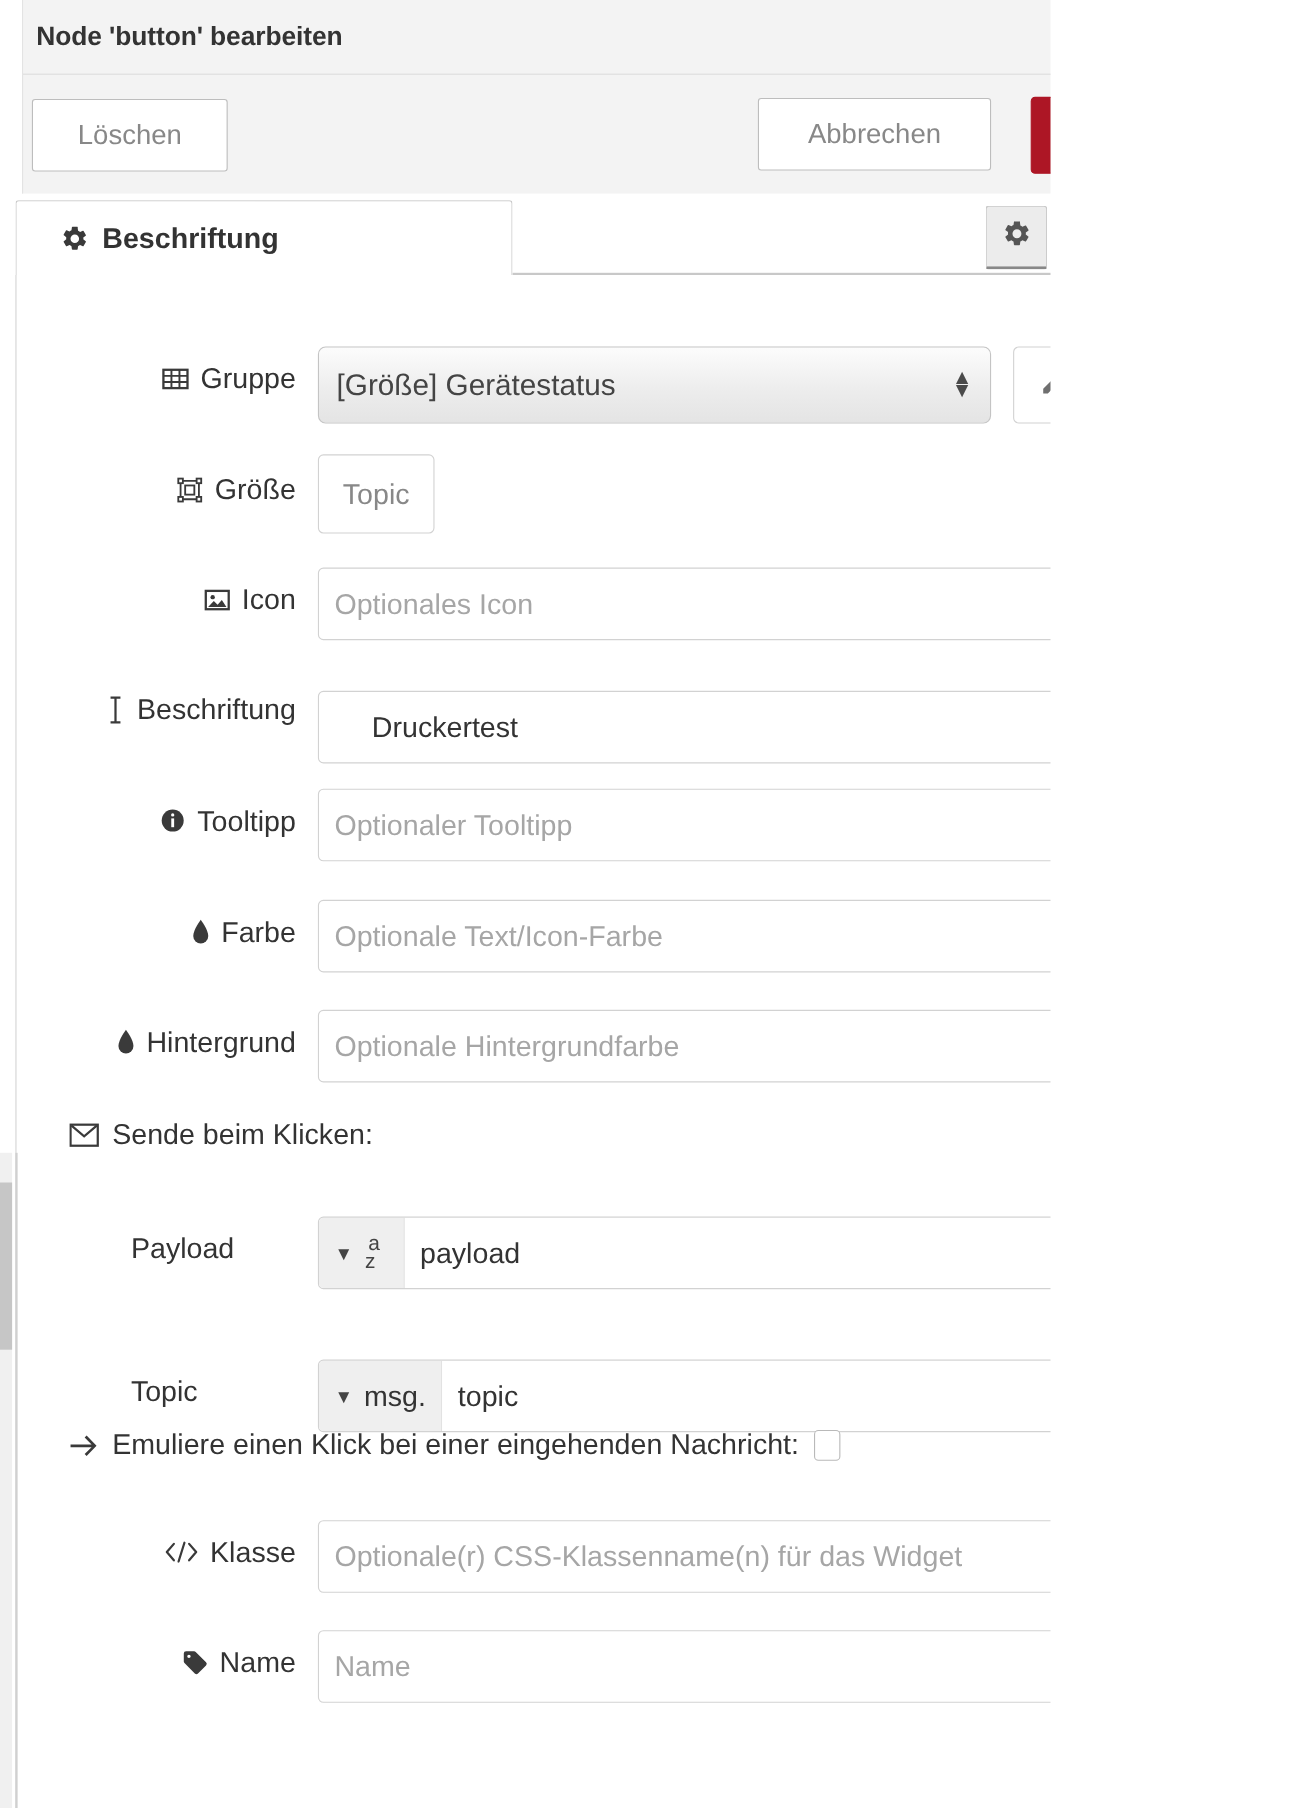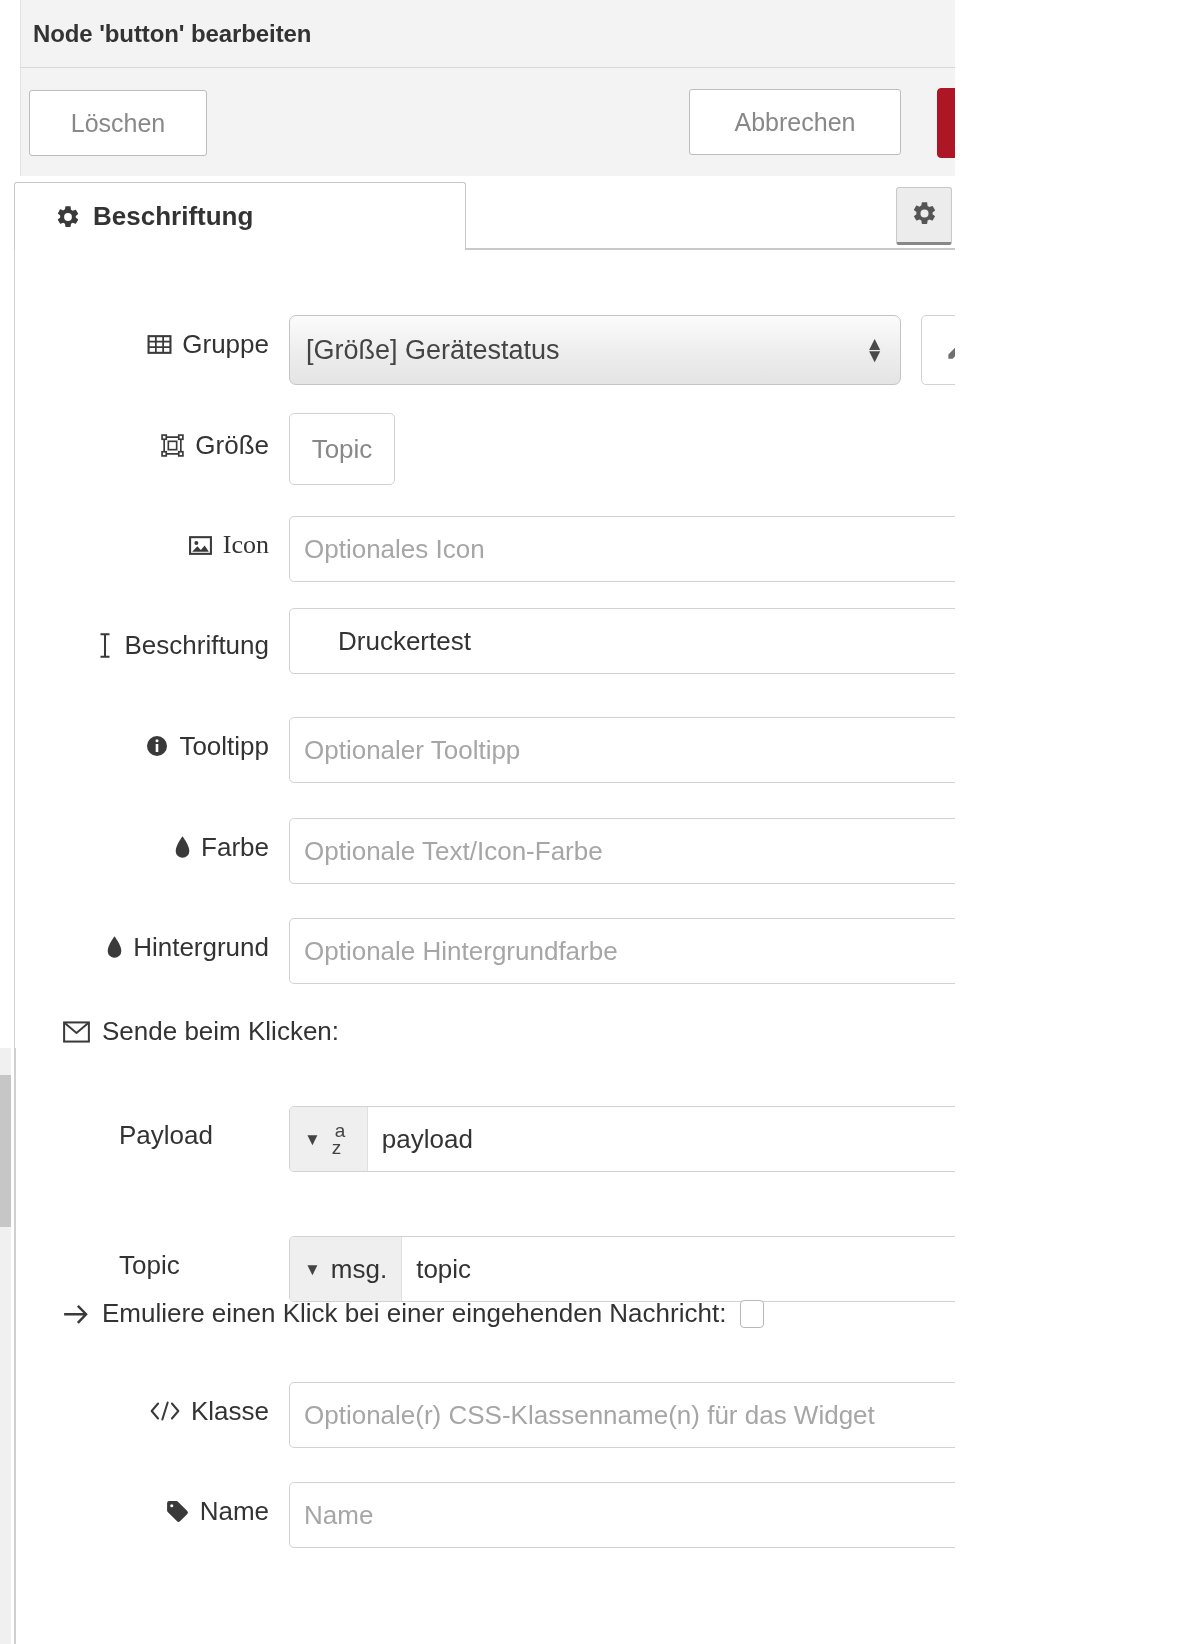--- a/index.html
+++ b/index.html
@@ -373,21 +373,21 @@
             <path d="M4 6v12M20 6v12M6 4h12M6 20h12" stroke="#3a3a3a" stroke-width="1.6"></path>
             <rect x="8" y="8" width="8" height="8" fill="none" stroke="#3a3a3a" stroke-width="1.6"></rect>
           </svg>
         </span>
         <span>Größe</span>
       </div>
       <button id="btn-size">Topic</button>
     </div>
 
     <div class="row" style="top:258px; height:84px;">
-      <div class="lbl r" style="top:17px; height:40px;font-family:Liberation Serif, serif;">
+      <div class="lbl r" style="top:17px; height:40px;">
         <span class="ic">
           <svg width="25" height="25" viewBox="0 0 24 24">
             <rect x="2" y="4" width="20" height="16" fill="none" stroke="#3a3a3a" stroke-width="2"></rect>
             <circle cx="8" cy="9.5" r="1.9" fill="#3a3a3a"></circle>
             <path d="M4 18l5-5.2 3.3 3.4L16 12l4 6H4Z" fill="#3a3a3a"></path>
           </svg>
         </span>
         <span>Icon</span>
       </div>
       <input class="txt" style="left: 274px; top: 8px; width: 706px;" type="text" value="" placeholder="Optionales Icon">
@@ -395,21 +395,21 @@
 
     <div class="row" style="top:358px; height:84px;">
       <div class="lbl r" style="top:17px; height:40px;">
         <span class="ic">
           <svg width="18" height="27" viewBox="0 0 12 24">
             <path d="M2 2h8M2 22h8M6 2v20" stroke="#3a3a3a" stroke-width="1.8" fill="none"></path>
           </svg>
         </span>
         <span>Beschriftung</span>
       </div>
-      <input class="txt" style="left: 274px; top: 0; width: 706px; padding-left: 48px;" type="text" value="Druckertest">
+      <input class="txt" style="left: 274px; top: 20px; width: 706px; padding-left: 48px;" type="text" value="Druckertest">
     </div>
 
     <div class="row" style="top:459px; height:84px;">
       <div class="lbl r" style="top:17px; height:40px;">
         <span class="ic">
           <svg width="24" height="24" viewBox="0 0 24 24">
             <circle cx="12" cy="12" r="10" fill="#3a3a3a"></circle>
             <rect x="10.7" y="10" width="2.6" height="8" fill="#ffffff"></rect>
             <circle cx="12" cy="6.8" r="1.5" fill="#ffffff"></circle>
           </svg>

